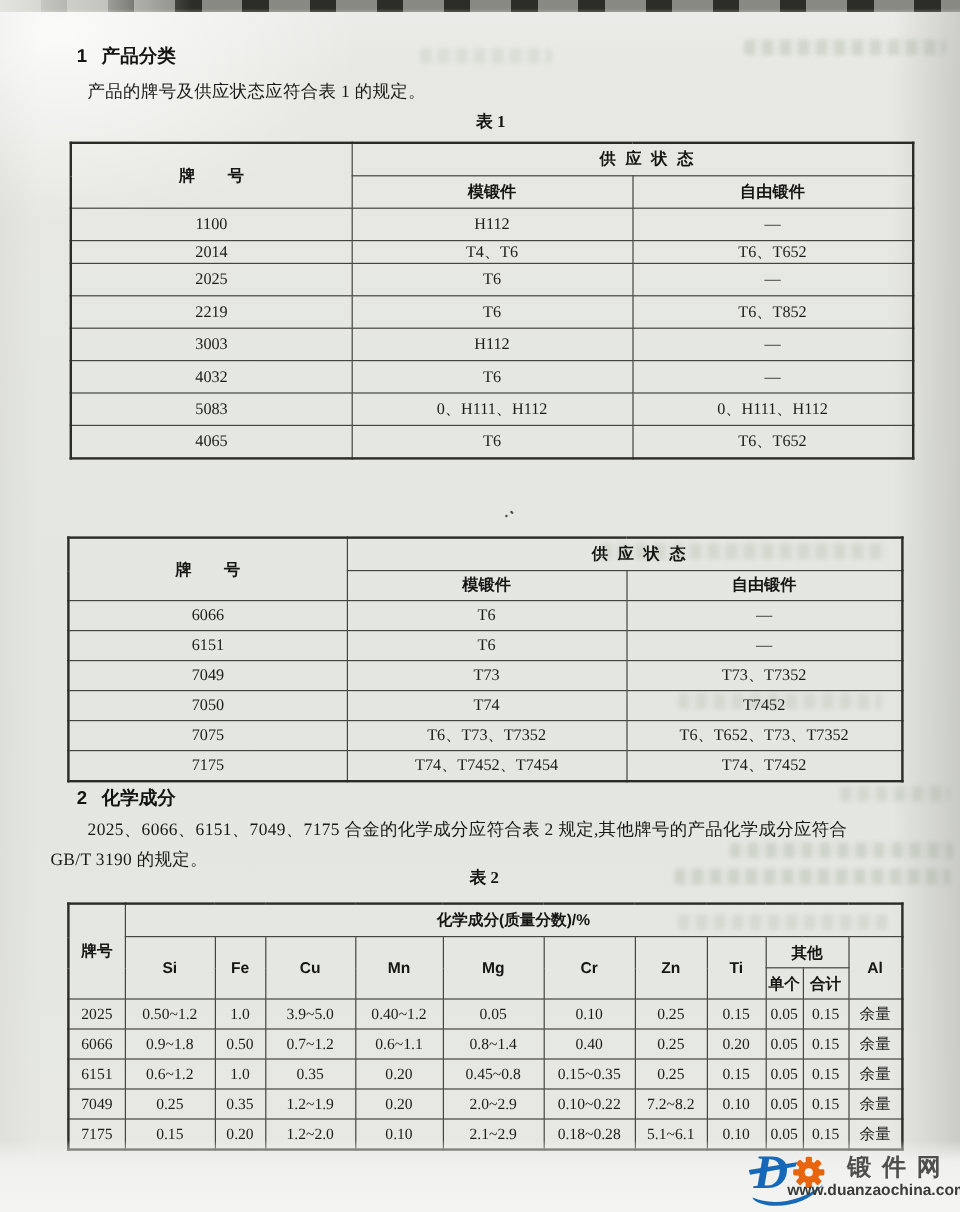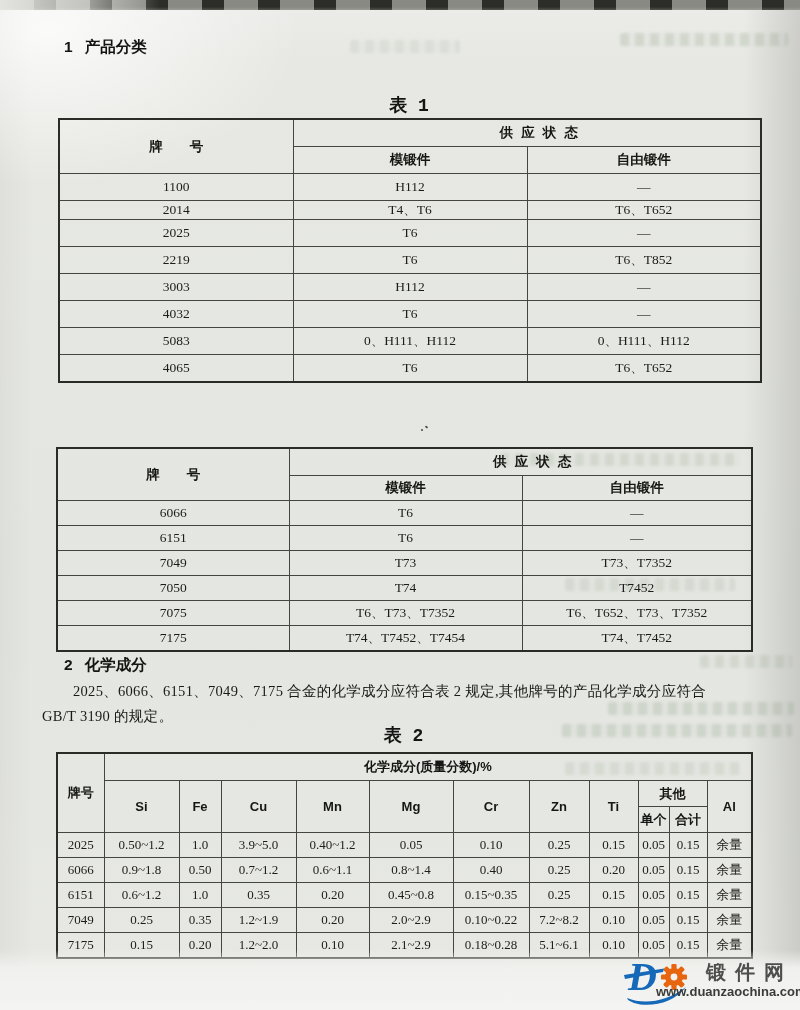--- a/index.html
+++ b/index.html
@@ -18,21 +18,21 @@
       repeating-linear-gradient(90deg, rgba(214,214,208,.55) 0 34px, rgba(40,40,36,0) 34px 56px),
       linear-gradient(180deg, #2c2c28 0 70%, #55554f 100%);
   }
   .bottom-band {
     position:absolute; left:0; top:950px; width:800px; height:60px;
     background:linear-gradient(180deg, rgba(238,239,235,0) 0, #f0f1ee 30%, #f4f5f2 100%);
   }
   .heading { position:absolute; font-family:"Liberation Sans","DejaVu Sans",sans-serif; font-weight:bold; font-size:15.5px; color:#141412; }
   .heading .num { margin-right:12px; }
   .bodyline { position:absolute; font-size:14.5px; color:#1a1a18; letter-spacing:.3px; }
-  .tcaption { position:absolute; text-align:center; font-family:Liberation Mono, monospace; font-weight:bold; font-size:18px; color:#141412; }
+  .tcaption { position:absolute; text-align:center; font-family:Liberation Serif, serif; font-weight:bold; font-size:14px; color:#141412; }
 
   table.t { position:absolute; border-collapse:collapse; table-layout:fixed; background:transparent; }
   table.t, table.t td, table.t th { border:1px solid #45453f; }
   table.t { border:2px solid #2b2b27; }
   table.t th {
     font-family:"Liberation Sans","DejaVu Sans",sans-serif; font-weight:bold;
     font-size:13.5px; color:#161614; text-align:center; vertical-align:middle; padding:0;
   }
   table.t td { font-size:13.5px; text-align:center; vertical-align:middle; color:#1c1c1a; padding:0 2px; }
   .sp-wide   { letter-spacing:2em;  padding-left:2em; }
@@ -72,20 +72,21 @@
   <div class="smudge" style="left:500px; top:453px; width:240px; opacity:.8;"></div>
   <div class="smudge" style="left:565px; top:578px; width:170px; opacity:.7;"></div>
   <div class="smudge" style="left:700px; top:655px; width:92px;  opacity:.8;"></div>
   <div class="smudge" style="left:608px; top:702px; width:186px;"></div>
   <div class="smudge" style="left:562px; top:724px; width:230px;"></div>
   <div class="smudge" style="left:565px; top:762px; width:175px; opacity:.7;"></div>
 
   <div class="heading" style="left:64px; top:37px;">
     <span class="num">1</span><span>产品分类</span>
   </div>
+  <div class="bodyline" style="left:73px; top:67px;">产品的牌号及供应状态应符合表 1 的规定。</div>
 
   <div class="tcaption" style="left:58px; top:93px; width:702px;">表 1</div>
 
   <table class="t" id="table1" style="left:58px; top:118px; width:702px;">
     <colgroup>
         <col style="width:234px">
         <col style="width:234px">
         <col style="width:234px">
       </colgroup>
     <thead>

